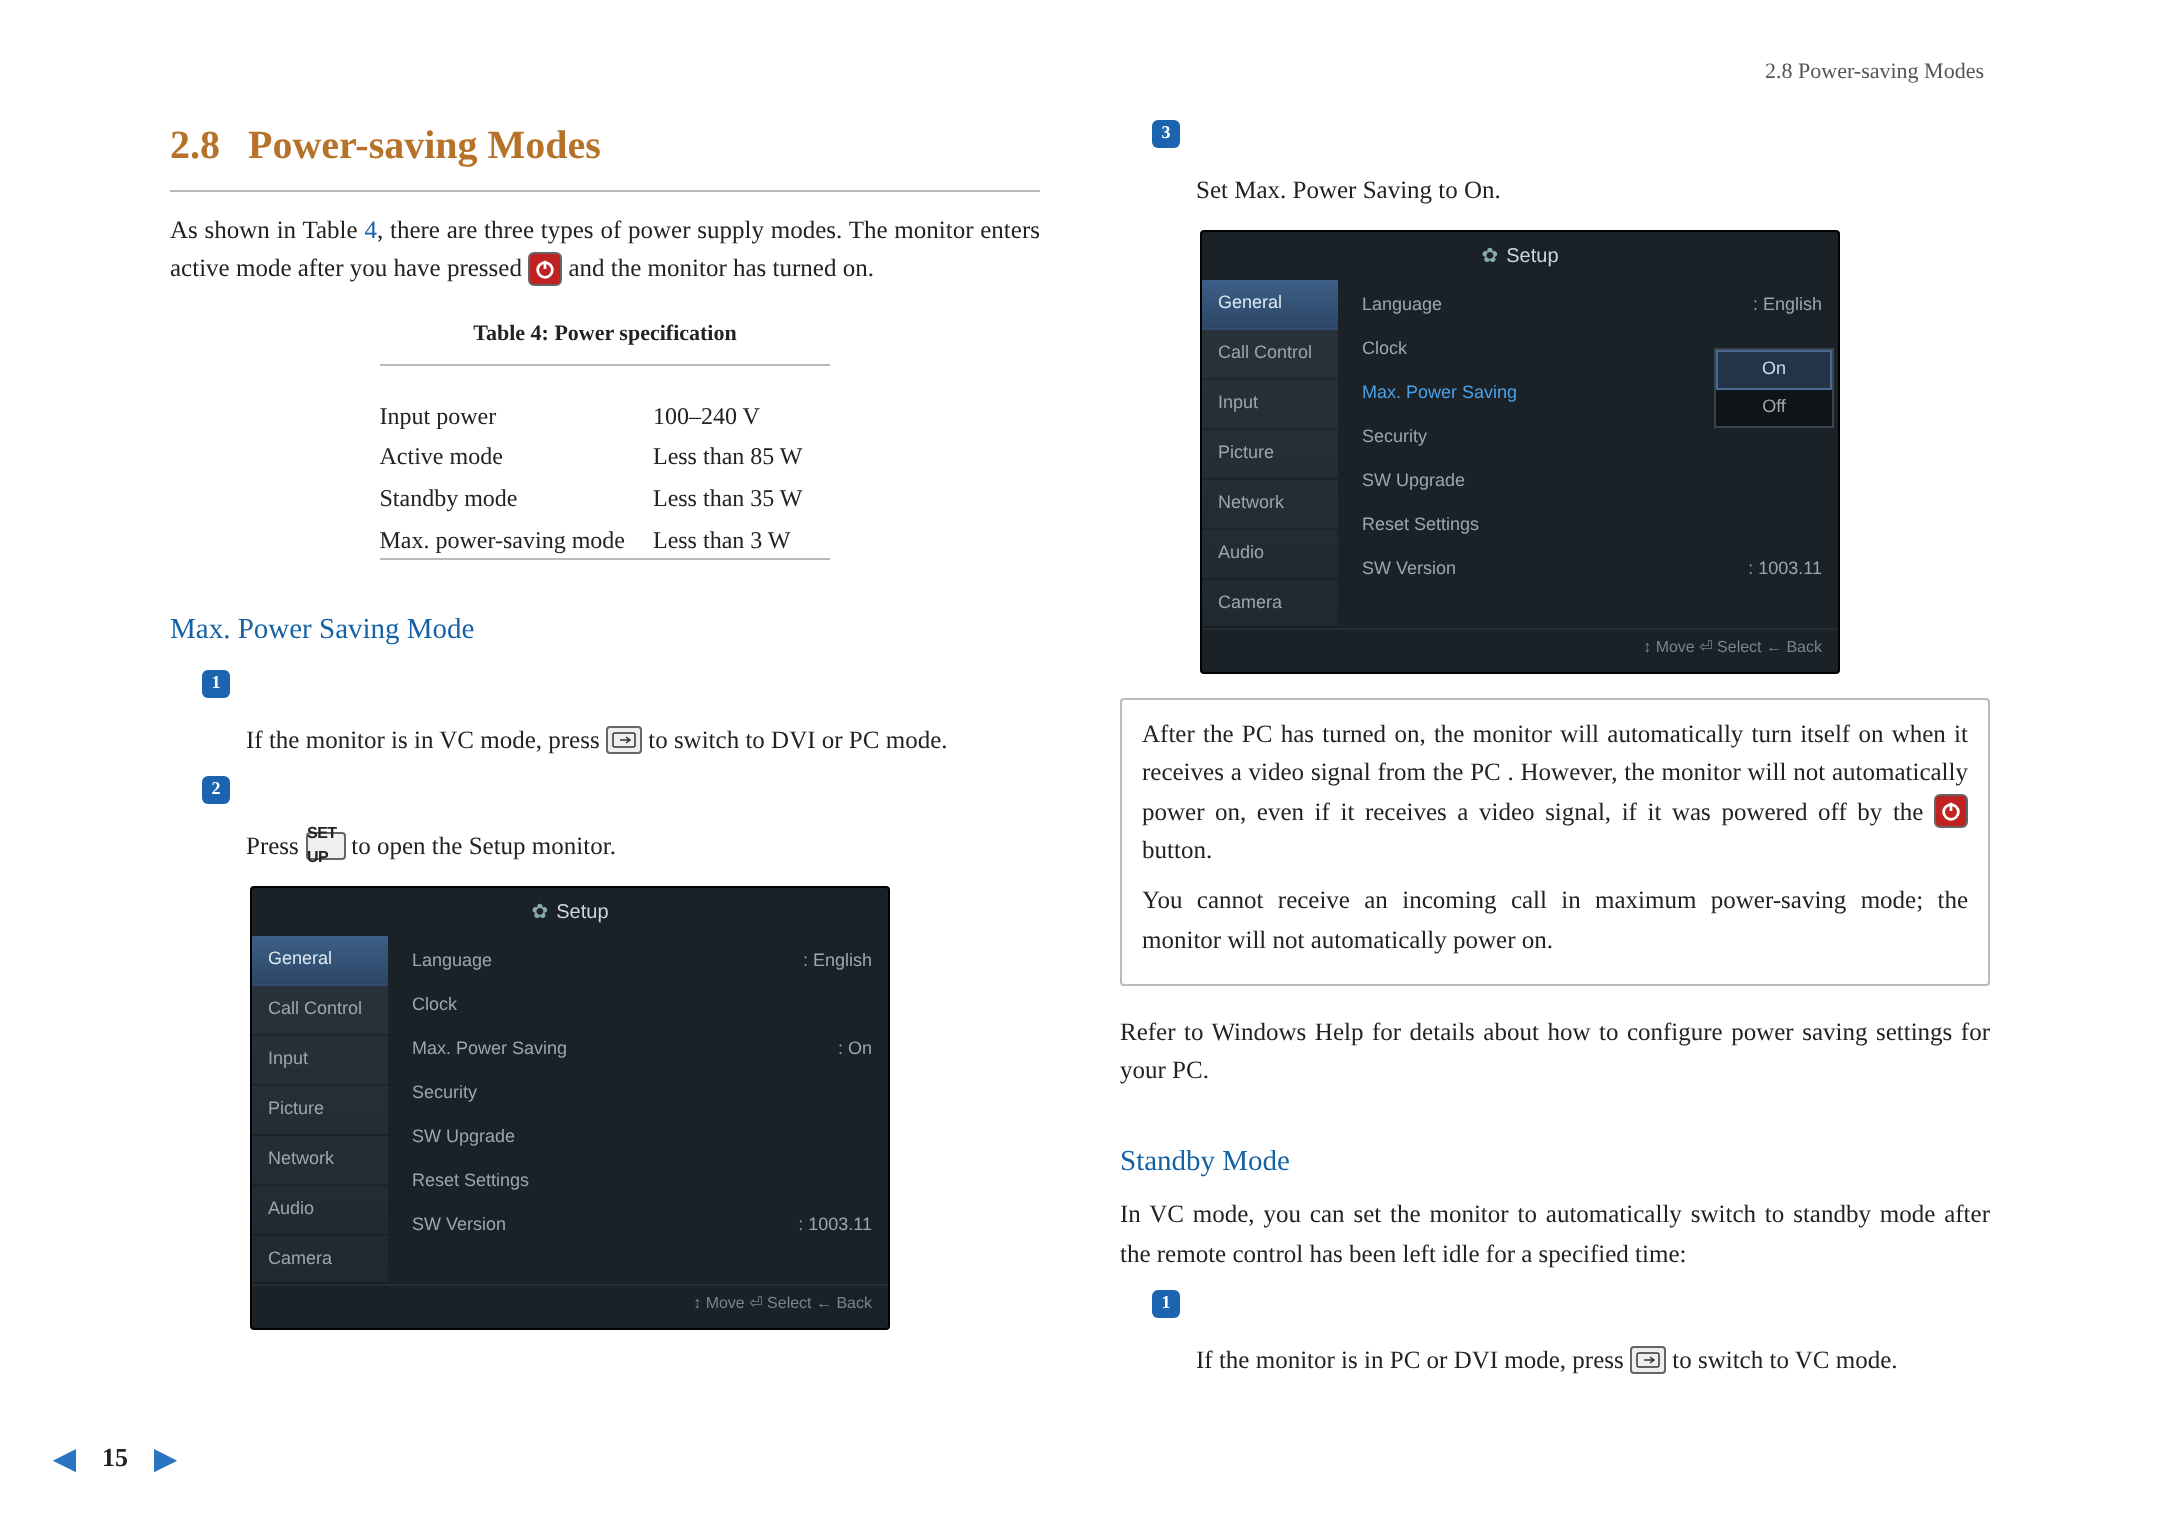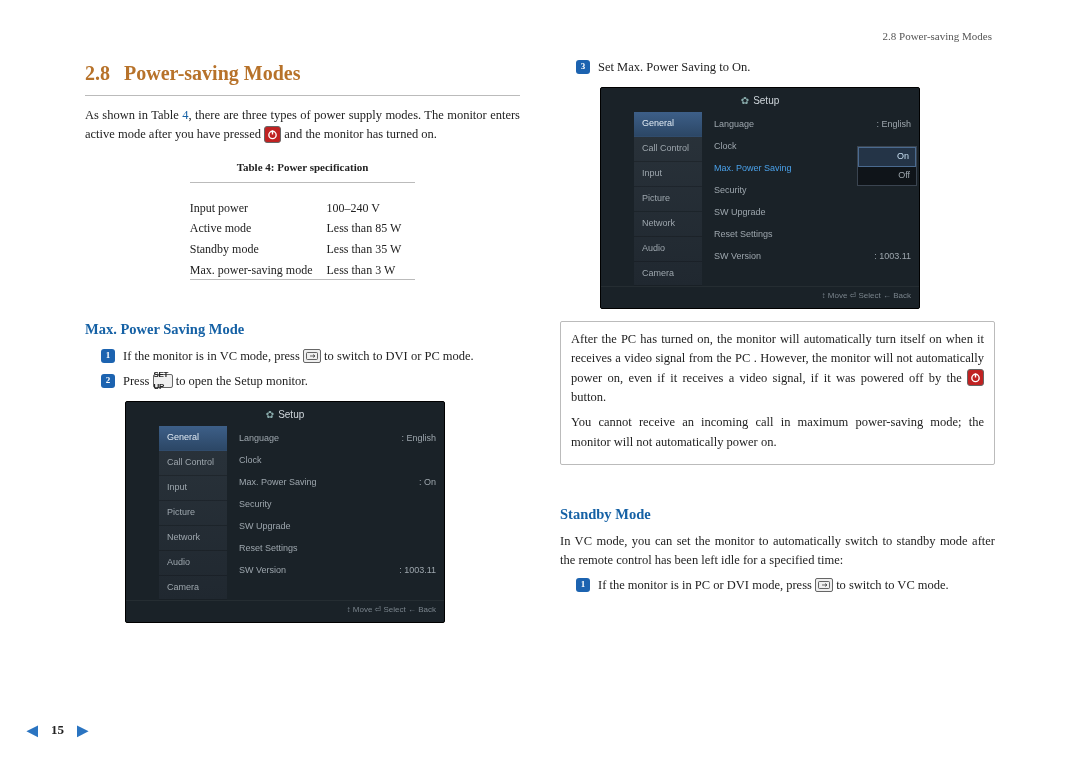--- a/index.html
+++ b/index.html
@@ -87,23 +87,23 @@
   table.spec {
     margin: 0 auto;
     border-collapse: collapse;
     font-size: 12px;
   }
   table.spec td { padding: 1px 14px 1px 0; }
   table.spec tr:first-child td { border-top: 1px solid #bbb; padding-top: 16px; }
   table.spec tr:last-child td { border-bottom: 1px solid #bbb; padding-bottom: 0; }
   h3.subhead {
     color: #1561a5;
-    font-weight: bold;
+    font-weight: normal;
     font-size: 14.5px;
-    margin-top: 38px;
+    margin-top: 24px;
     margin-bottom: 6px;
   }
   .step {
     display: flex;
     align-items: flex-start;
     gap: 8px;
     margin: 6px 0 4px 16px;
   }
   .step-badge {
     flex-shrink: 0;
@@ -112,21 +112,21 @@
     border-radius: 3px;
     background: #1c63b0;
     color: #fff;
     font-size: 9px;
     font-weight: bold;
     display: inline-flex;
     align-items: center;
     justify-content: center;
     margin-top: 2px;
   }
-  .step-text { flex: 1; }
+  .step-text { flex: 1; margin-top: 28px; }
   
   .osd {
     width: 320px;
     margin: 10px 0 10px 40px;
     background: #1a2228;
     border-radius: 2px;
     font-family: Arial, sans-serif;
     font-size: 9px;
     color: #9da6ad;
     overflow: hidden;
@@ -140,41 +140,40 @@
   }
   .osd .osd-title::before {
     content: "✿";
     margin-right: 4px;
     color: #8aa;
   }
   .osd-body { display: flex; }
   .osd-side {
     width: 68px;
     background: linear-gradient(#2a333b,#202830);
-    margin-left: 33px;
   }
   .osd-side div {
     padding: 5px 8px;
     border-bottom: 1px solid rgba(0,0,0,0.2);
   }
   .osd-side .sel {
     background: linear-gradient(#3d5f88,#2c4766);
     color: #dfe9f2;
   }
   .osd-main { flex: 1; padding: 2px 6px 4px 10px; }
   .osd-row { display: flex; justify-content: space-between; padding: 4px 2px; }
   .osd-row.hl { color: #4aa0e8; }
   .osd-popup {
     position: absolute;
     right: 0;
     background: #0f1419;
     border: 1px solid #3a4450;
     width: 60px;
   }
-  .osd-popup div { padding: 2px 6px; text-align: right; }
+  .osd-popup div { padding: 2px 6px; text-align: center; }
   .osd-popup .on { background: #243447; color: #c7def0; border: 1px solid #4a6a8f; }
   .osd-foot {
     text-align: right;
     font-size: 8px;
     color: #7a848c;
     padding: 3px 8px 5px 0;
     border-top: 1px solid rgba(255,255,255,0.05);
   }
   .osd-wrap { position: relative; }
   .osd2 .osd-popup { top: 42px; right: 10px; }
@@ -372,20 +371,21 @@
         <span>After the PC has turned on, the monitor will automatically turn itself on when it receives a video signal from the PC . However, the monitor will not automatically power on, even if it receives a video signal, if it was powered off by the </span><span class="inline-icon power">
             <svg viewBox="0 0 24 24" fill="none" stroke="#fff" stroke-width="3">
               <circle cx="12" cy="13" r="8"></circle>
               <line x1="12" y1="3" x2="12" y2="12"></line>
             </svg>
           </span><span> button.</span>
       </p>
       <p class="body" style="margin-top:6px;">You cannot receive an incoming call in maximum power-saving mode; the monitor will not automatically power on.</p>
     </div>
 
+    <p class="body">Refer to Windows Help for details about how to configure power saving settings for your PC.</p>
 
     <h3 class="subhead">Standby Mode</h3>
     <p class="body">In VC mode, you can set the monitor to automatically switch to standby mode after the remote control has been left idle for a specified time:</p>
 
     <div class="step">
       <span class="step-badge">1</span>
       <span class="step-text">
         <span>If the monitor is in PC or DVI mode, press </span><span class="inline-icon source">
             <svg viewBox="0 0 24 16">
               <rect x="1" y="1" width="22" height="14" rx="2" fill="none" stroke="#333" stroke-width="1.5"></rect>

